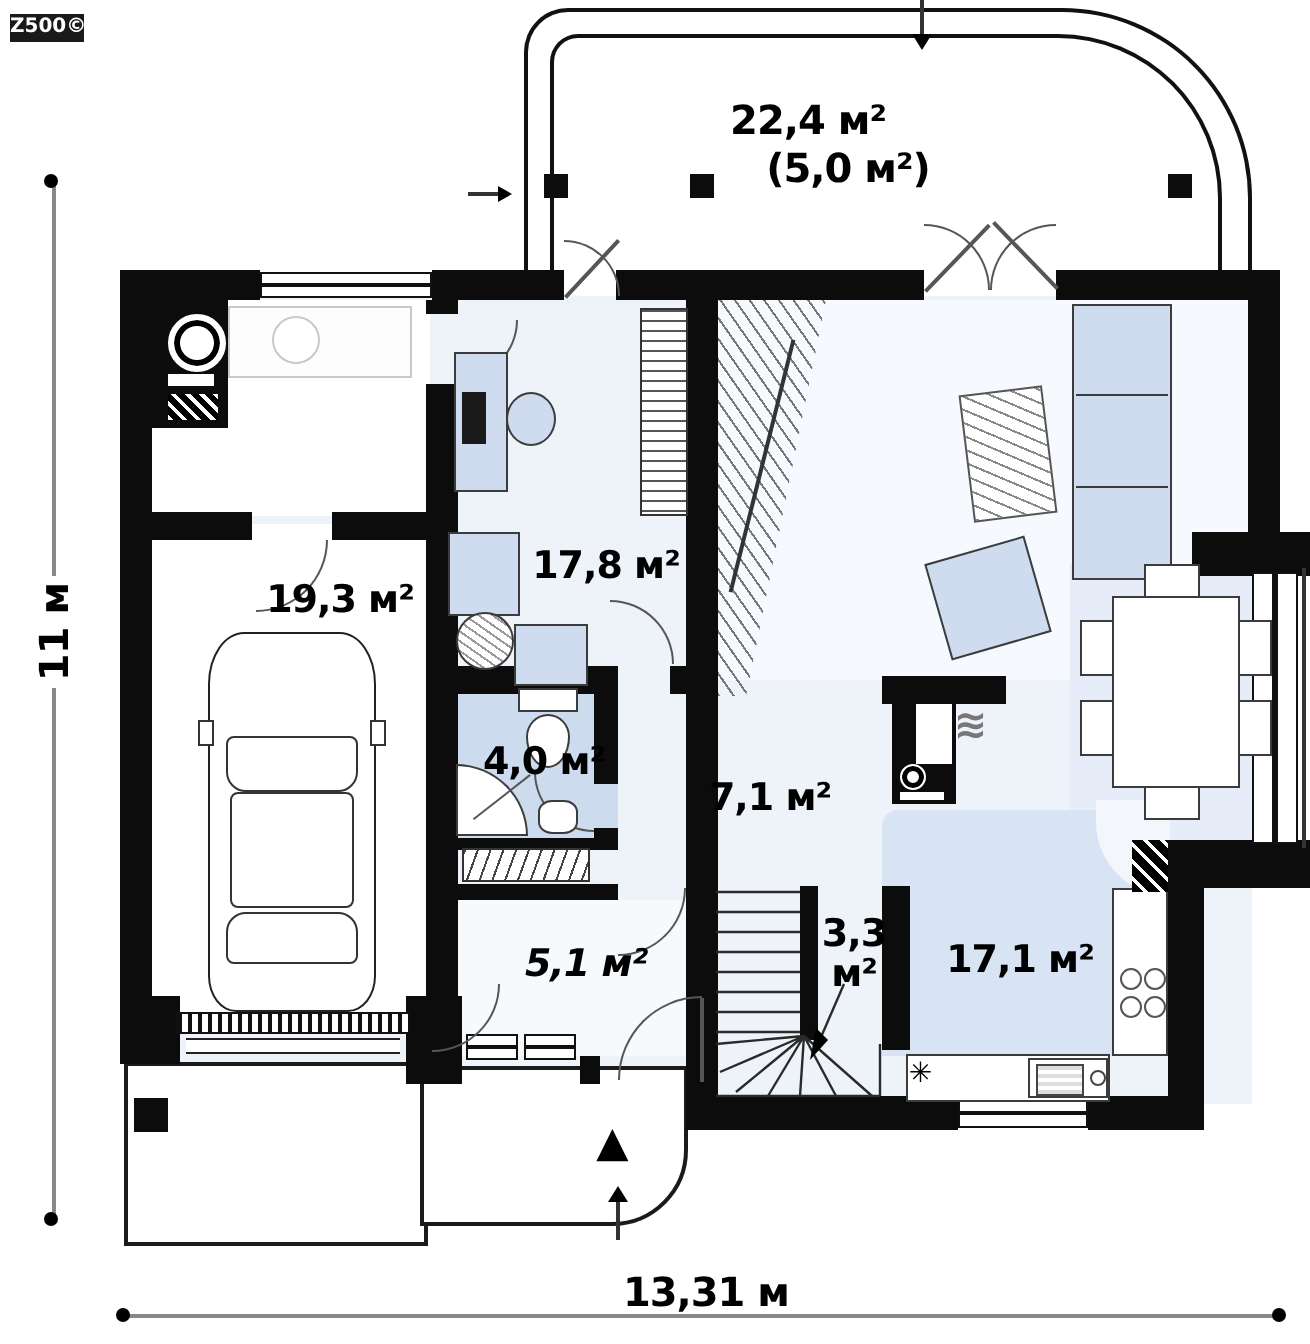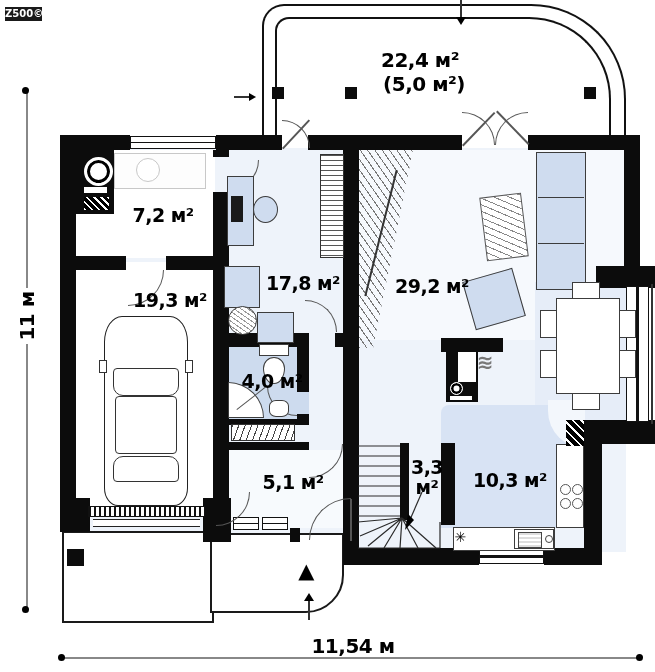--- a/index.html
+++ b/index.html
@@ -181,36 +181,35 @@
   <svg style="position:absolute;left:356px;top:444px;" width="86" height="121" viewBox="0 0 86 121">
     <g stroke="#2a2a2a" stroke-width="1.2" fill="none">
       <path d="M2,2H44 M2,12H44 M2,22H44 M2,32H44 M2,42H44 M2,52H44 M2,62H44 M2,72H44"></path>
       <path d="M46,74L2,78 M46,74L4,92 M46,74L12,102 M46,74L28,104 M46,74L44,104 M46,74L62,104 M46,74L80,104"></path>
       <path d="M2,104H84 M84,78V104"></path>
       <path d="M66,48L53,78"></path>
     </g>
     <polygon points="49,86 58,76 52,70" fill="#000"></polygon>
   </svg>
 
-  <div class="lbl" style="left:340px;top:50px;width:160px;font-size:20px;">22,4 м²</div>
+  <div class="lbl" style="left:324px;top:50px;width:160px;font-size:20px;">22,4 м²</div>
   <div class="lbl" style="left:344px;top:74px;width:160px;font-size:20px;">(5,0 м²)</div>
-  <div class="lbl" style="left:103px;top:206px;width:120px;">7,2 м²</div>
   <div class="lbl" style="left:110px;top:291px;width:120px;">19,3 м²</div>
   <div class="lbl" style="left:243px;top:274px;width:120px;">17,8 м²</div>
-  <div class="lbl" style="left:372px;top:277px;width:120px;">29,2 м²</div>
   <div class="lbl" style="left:222px;top:372px;width:100px;">4,0 м²</div>
-  <div class="lbl" style="left:233px;top:473px;width:120px;">5,1 м²</div>
+  <div class="lbl" style="left:325px;top:390px;width:120px;">7,1 м²</div>
+  <div class="lbl" style="left:233px;top:473px;width:120px;font-style:italic;">5,1 м²</div>
   <div class="lbl" style="left:405px;top:458px;width:44px;">3,3 м²</div>
-  <div class="lbl" style="left:450px;top:471px;width:120px;">10,3 м²</div>
+  <div class="lbl" style="left:450px;top:471px;width:120px;">17,1 м²</div>
 
   <div class="thin" style="left:26px;top:92px;width:1.5px;height:518px;background:#888;"></div>
   <div class="dot" style="left:22px;top:87px;"></div>
   <div class="dot" style="left:22px;top:606px;"></div>
   <div class="dim" style="left:-1px;top:304px;width:56px;text-align:center;background:#fff;transform:rotate(-90deg);">11 м</div>
   <div class="thin" style="left:62px;top:657px;width:578px;height:1.5px;background:#888;"></div>
   <div class="dot" style="left:58px;top:654px;"></div>
   <div class="dot" style="left:636px;top:654px;"></div>
-  <div class="dim" style="left:308px;top:634px;width:90px;text-align:center;">11,54 м</div>
+  <div class="dim" style="left:308px;top:634px;width:90px;text-align:center;">13,31 м</div>
 
   <div style="position:absolute;left:5px;top:7px;width:37px;height:14px;background:#1a1a1a;color:#fff;
               font-size:10px;font-weight:700;text-align:center;line-height:14px;letter-spacing:0;">Z500©</div>
 
 </div>
 
 </body></html>

